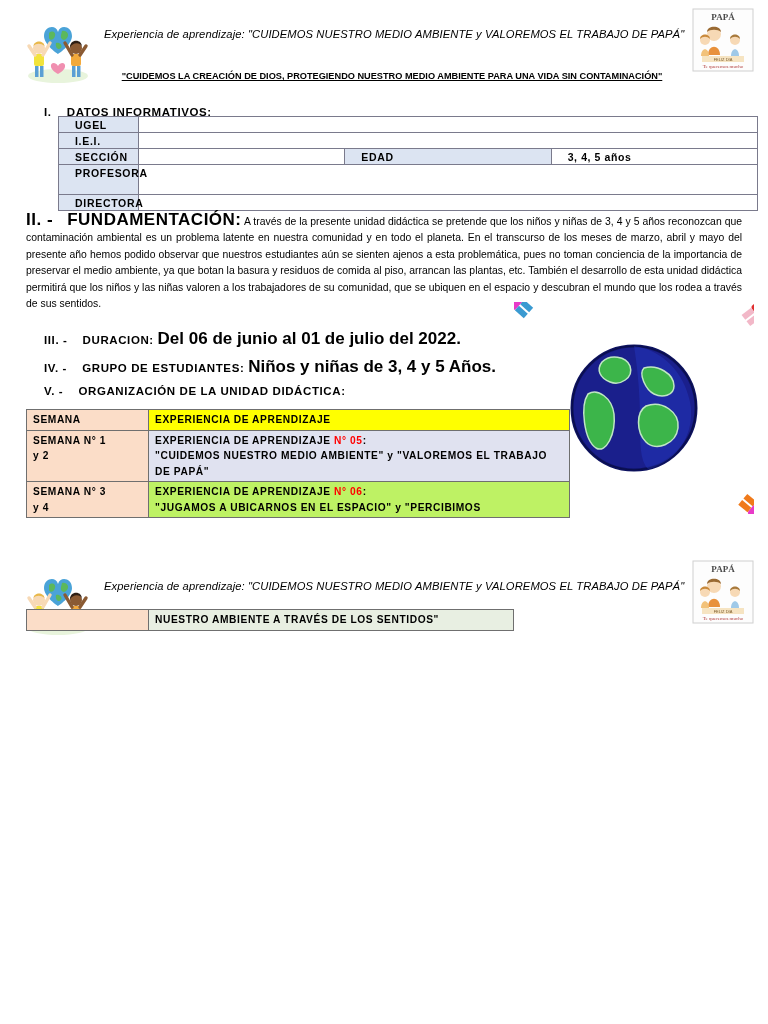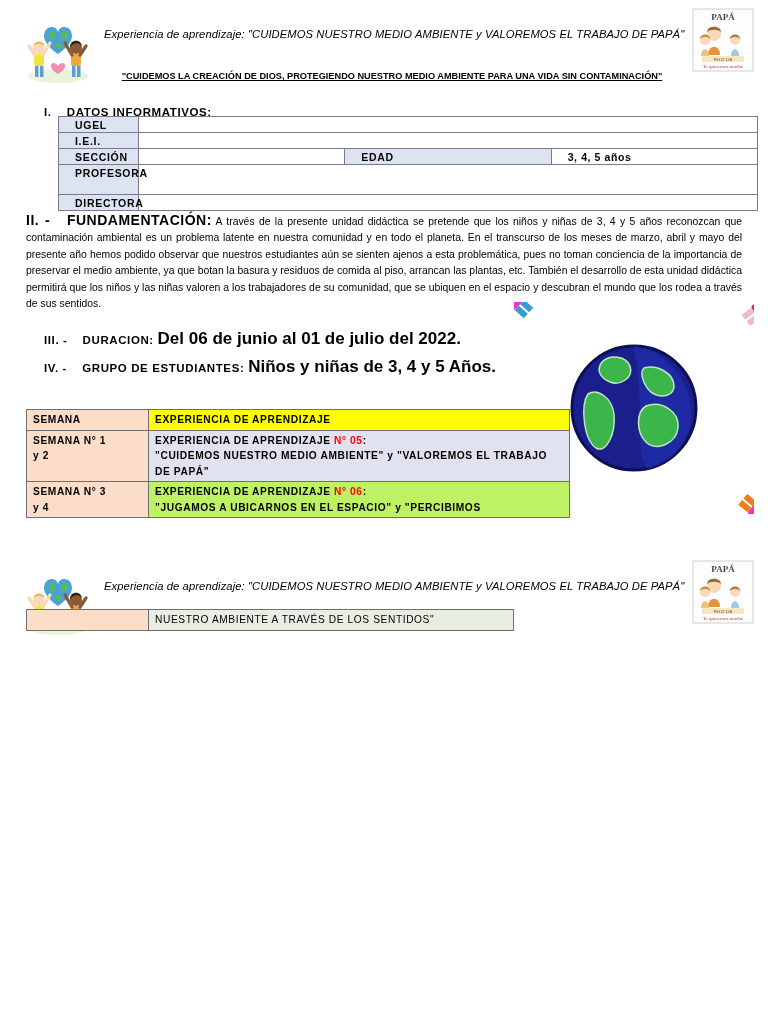--- a/index.html
+++ b/index.html
@@ -104,21 +104,21 @@
     letter-spacing: .7px;
     text-align: left;
   }
   .t1 .edad-val { width: 178px; font-weight: bold; letter-spacing: .6px; }
 
   
   #block-fund {
     position: absolute; left: 26px; top: 212px; width: 716px;
   }
   .fund-label {
-    font-size: 14px; font-weight: bold; letter-spacing: .5px;
+    font-size: 17px; font-weight: bold; letter-spacing: .5px;
   }
   .fund-text {
     font-size: 10.4px;
     line-height: 16.4px;
     text-align: justify;
     color: #000;
     margin-top: 0;
   }
   .fund-indent { display:inline-block; width: 8px; }
 
@@ -164,21 +164,21 @@
   .t3 {
     position: absolute; left: 26px; top: 609px;
     width: 488px;
     border-collapse: collapse;
     table-layout: fixed;
   }
   .t3 td {
     border: 1px solid #6f6f6f;
     padding: 2px 6px;
     font-size: 10.2px;
-    font-weight: normal;
+    font-weight: bold;
     letter-spacing: .6px;
     line-height: 15.5px;
     height: 18px;
     color: #000;
   }
   .t3 .c-sem { width: 122px; background: #fbddc8; }
   .t3 .c-row2 { background: #e8efe2; }
 </style>
 </head>
 <body>
@@ -280,20 +280,25 @@
     <span class="sec-body">Del 06 de junio al 01 de julio del 2022.</span>
   </div>
 
   <div class="sec" id="heading-grupo">
     <span class="sec-num">IV. -</span>
     &nbsp;&nbsp;
     <span>GRUPO DE ESTUDIANTES:</span>
     <span class="sec-body">Niños y niñas de 3, 4 y 5 Años.</span>
   </div>
 
+  <div class="sec" id="heading-organiz">
+    <span class="sec-num">V. -</span>
+    &nbsp;&nbsp;
+    <span>ORGANIZACIÓN DE LA UNIDAD DIDÁCTICA:</span>
+  </div>
 
   <svg class="globe-art" viewBox="0 0 240 212">
     <g>
       <circle cx="120" cy="106" r="62" fill="#1a1f8c"></circle>
       <circle cx="120" cy="106" r="62" fill="none" stroke="#0d1260" stroke-width="3"></circle>
       <path d="M120 44 C148 48, 170 70, 176 100 C182 130, 164 160, 134 167 C120 150, 132 120, 120 44 Z" fill="#2233b8" opacity=".55"></path>
       <path d="M88 60 C96 52, 112 54, 116 64 C120 76, 106 84, 96 80 C86 76, 82 68, 88 60 Z" fill="#3cb54a" stroke="#bfe6c4" stroke-width="1.5"></path>
       <path d="M74 92 C84 86, 98 96, 100 112 C102 132, 92 152, 82 146 C70 138, 66 104, 74 92 Z" fill="#3cb54a" stroke="#bfe6c4" stroke-width="1.5"></path>
       <path d="M130 66 C144 62, 160 72, 160 84 C160 94, 148 96, 140 92 C132 88, 124 72, 130 66 Z" fill="#3cb54a" stroke="#bfe6c4" stroke-width="1.5"></path>
       <path d="M132 104 C148 98, 166 110, 164 126 C162 142, 142 150, 132 140 C122 130, 122 110, 132 104 Z" fill="#3cb54a" stroke="#bfe6c4" stroke-width="1.5"></path>

